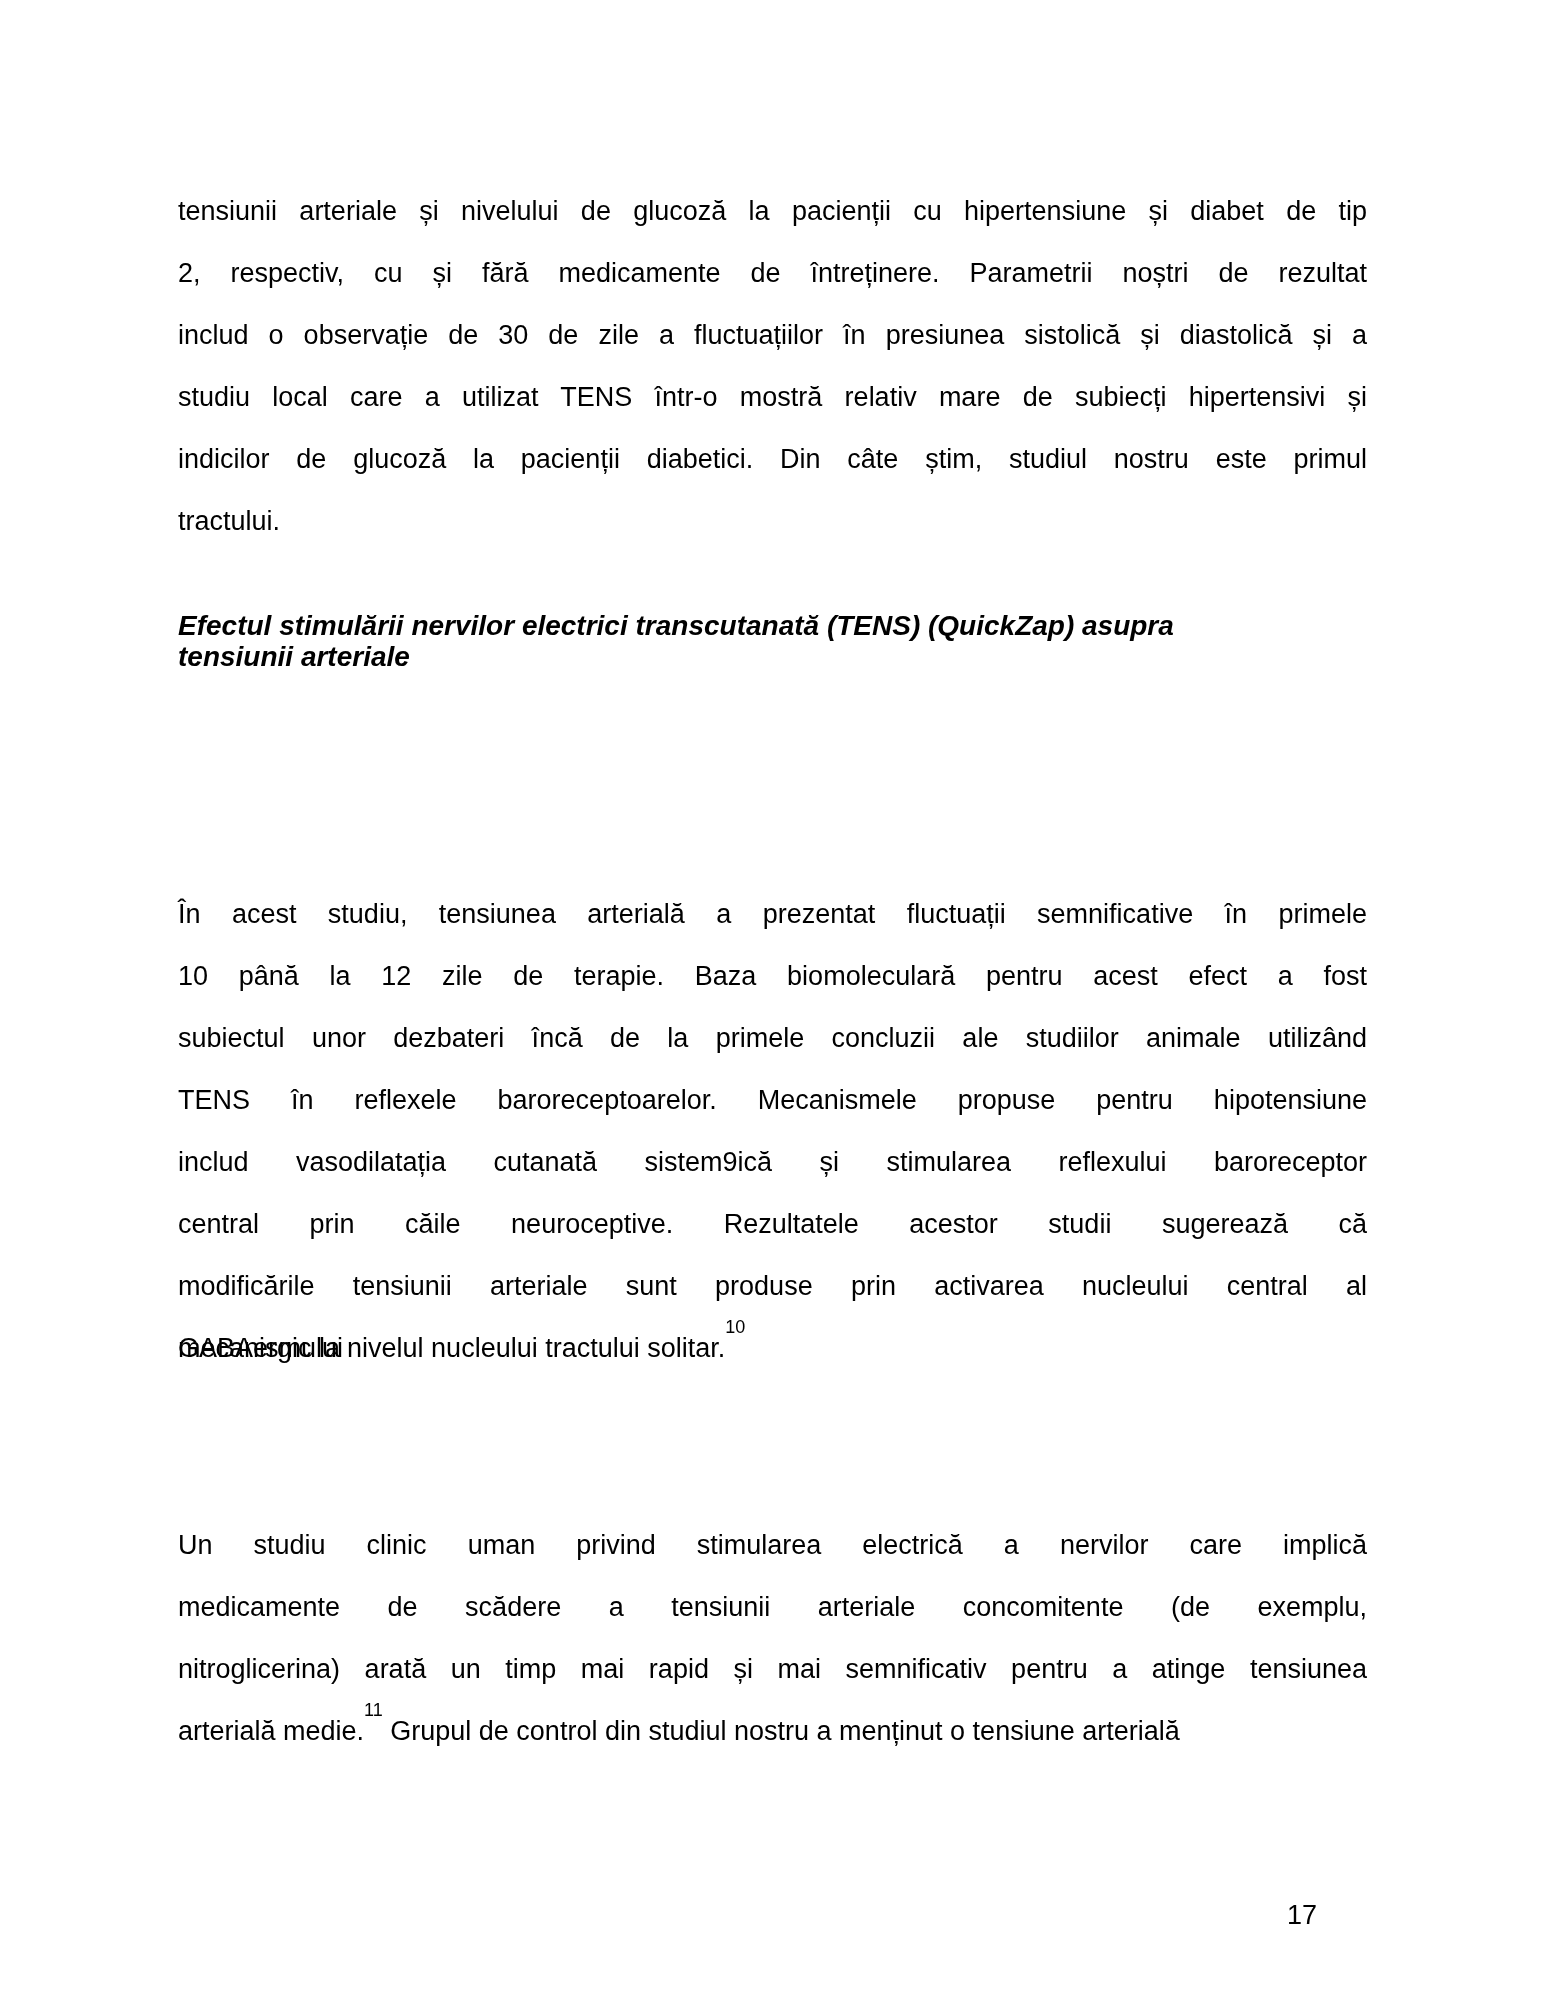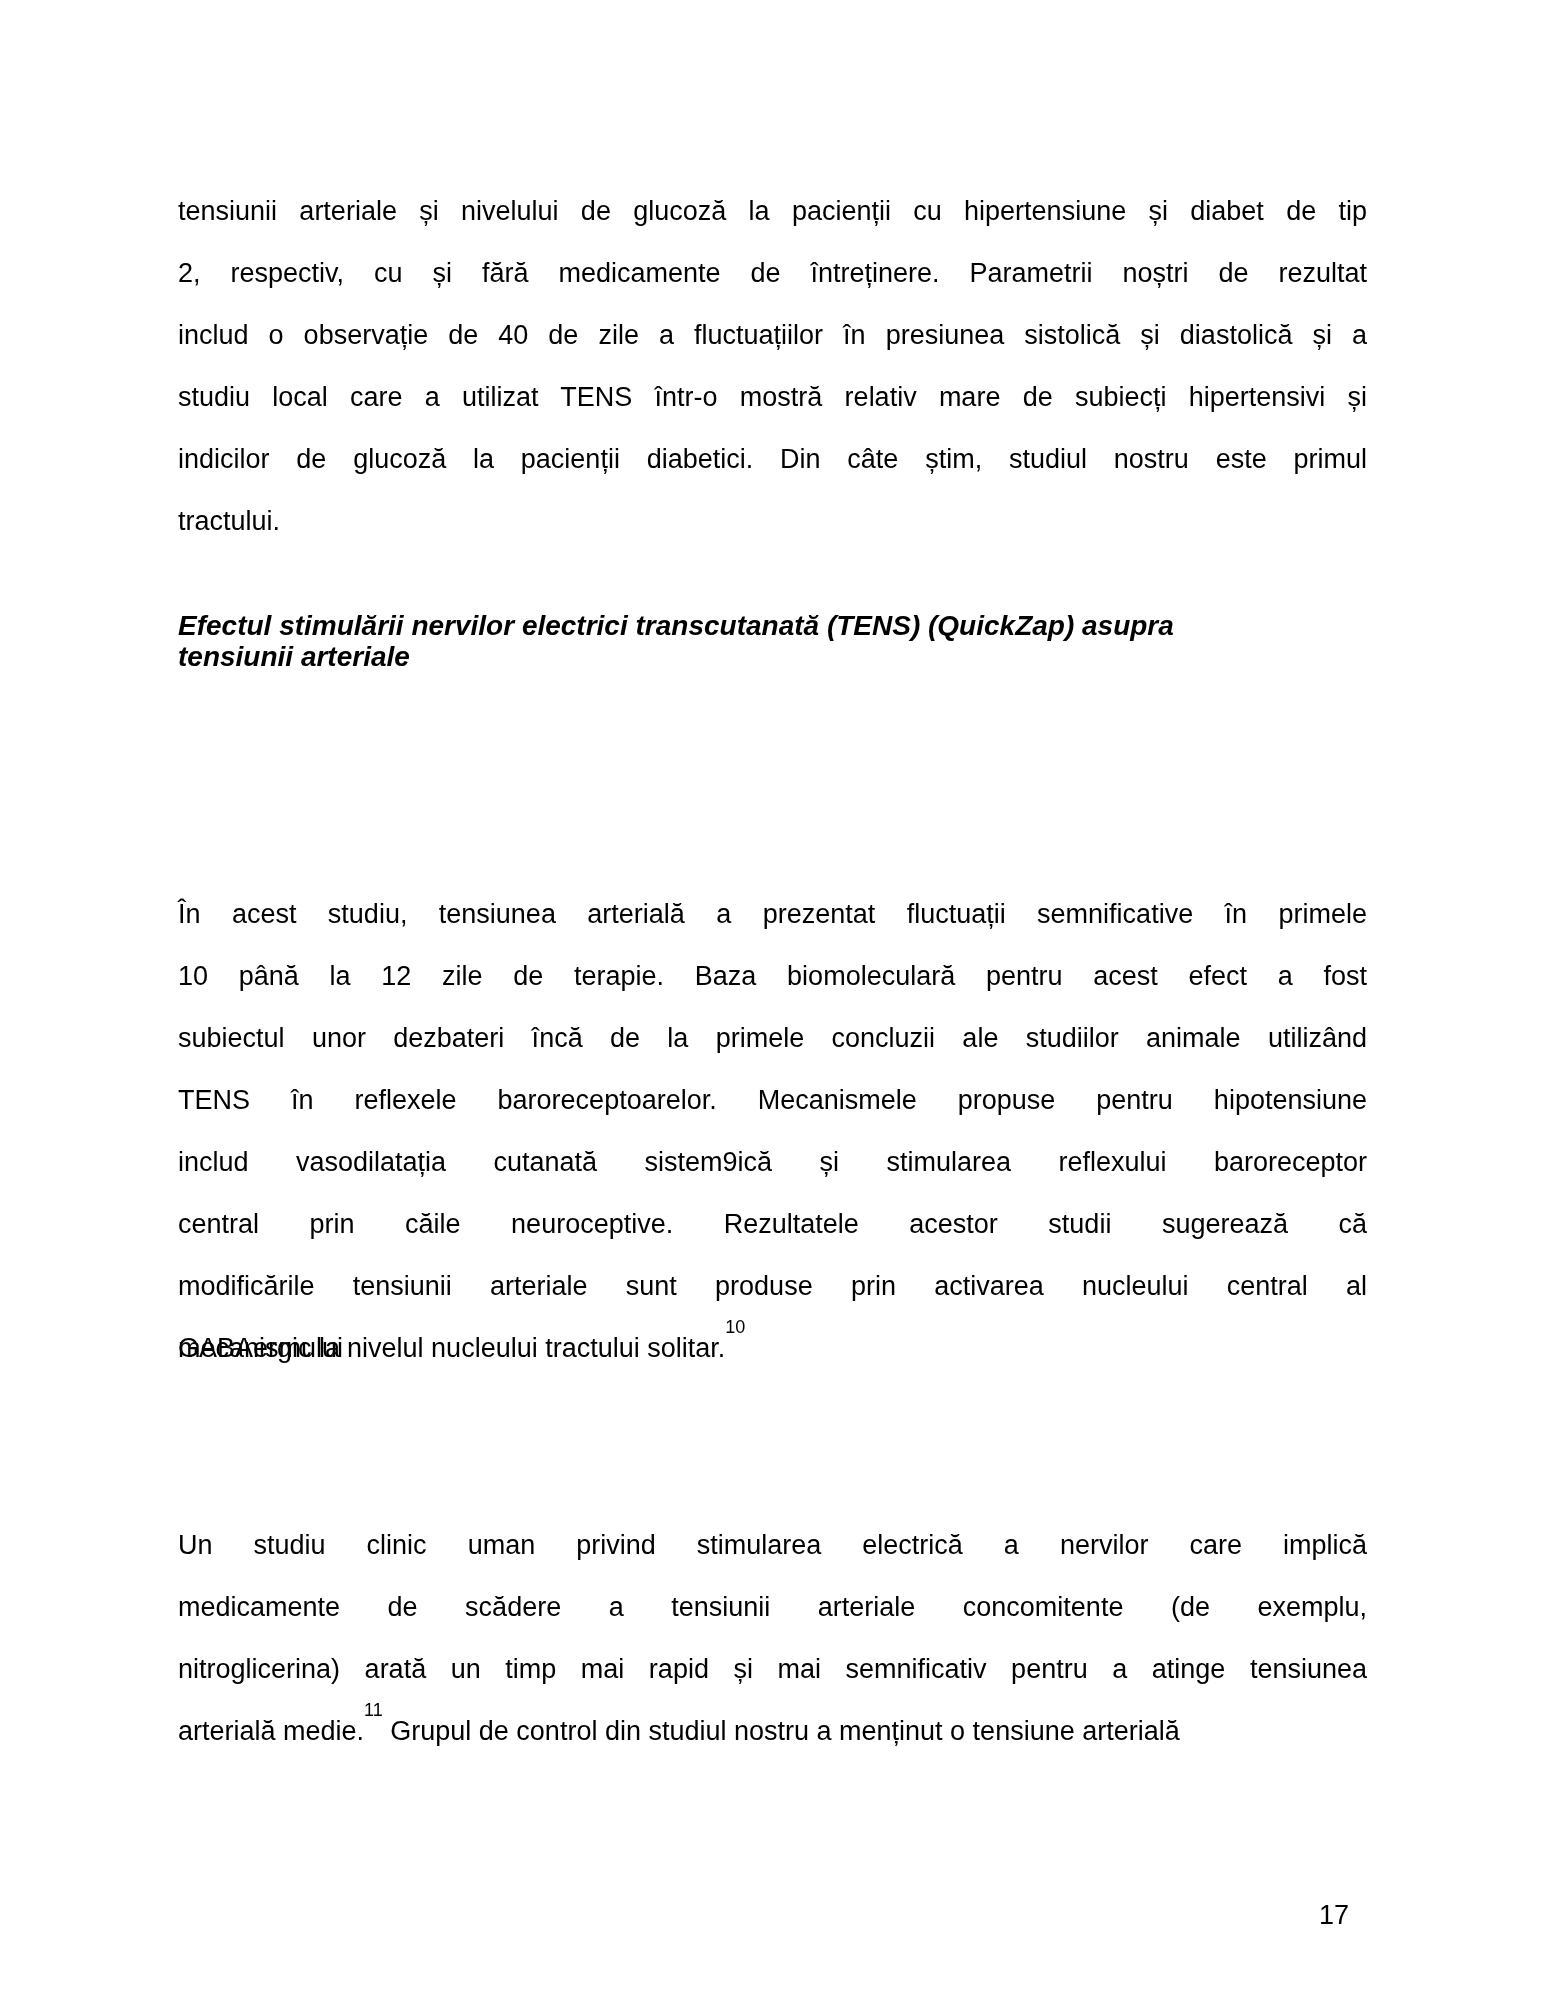--- a/index.html
+++ b/index.html
@@ -65,32 +65,31 @@
     left: 0;
     top: 0;
     white-space: nowrap;
   }
   .page-number {
     position: absolute;
     left: 1287px;
     top: 1898px;
     font-size: 27px;
     line-height: 34px;
-    margin-left: 32px;
   }
 </style>
 </head>
 <body>
 
 <div class="page">
   <div id="doc">
       <div class="block paragraph block-paragraph-1">
         <div class="line just">tensiunii arteriale și nivelului de glucoză la pacienții cu hipertensiune și diabet de tip</div>
         <div class="line just">2, respectiv, cu și fără medicamente de întreținere. Parametrii noștri de rezultat</div>
-        <div class="line just">includ o observație de 40 de zile a fluctuațiilor în presiunea sistolică și diastolică și a</div>
+        <div class="line just">includ o observație de 30 de zile a fluctuațiilor în presiunea sistolică și diastolică și a</div>
         <div class="line just">studiu local care a utilizat TENS într-o mostră relativ mare de subiecți hipertensivi și</div>
         <div class="line just">indicilor de glucoză la pacienții diabetici. Din câte știm, studiul nostru este primul</div>
         <div class="line">tractului.</div>
       </div>
       <div class="block heading block-section-heading">
         <div class="line">Efectul stimulării nervilor electrici transcutanată (TENS) (QuickZap) asupra</div>
         <div class="line">tensiunii arteriale</div>
       </div>
       <div class="block paragraph block-paragraph-2">
         <div class="line just">În acest studiu, tensiunea arterială a prezentat fluctuații semnificative în primele</div>

